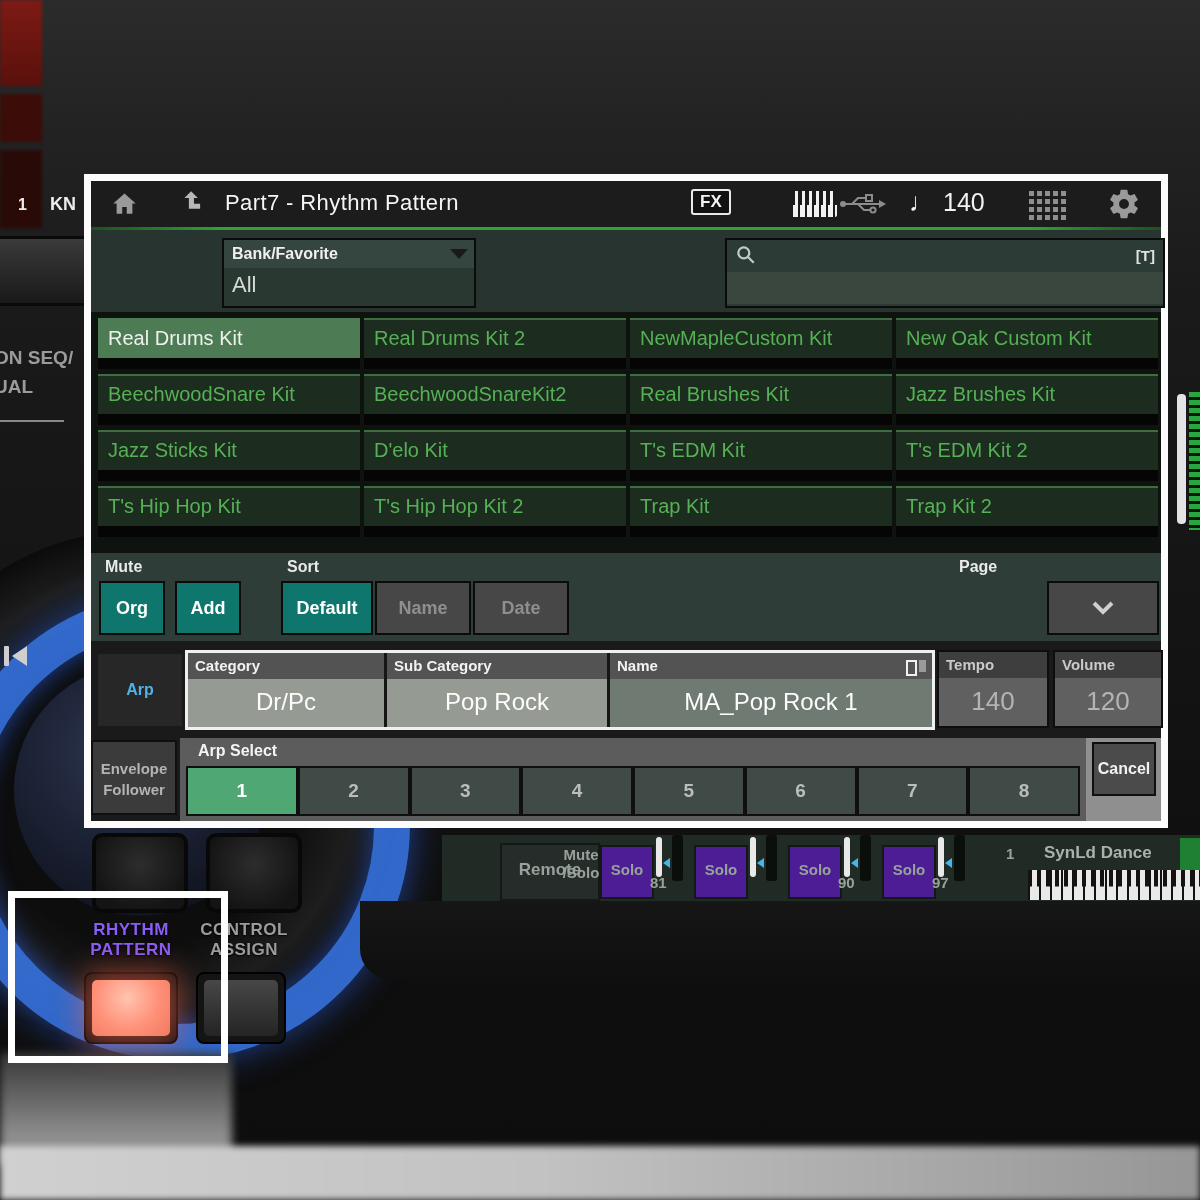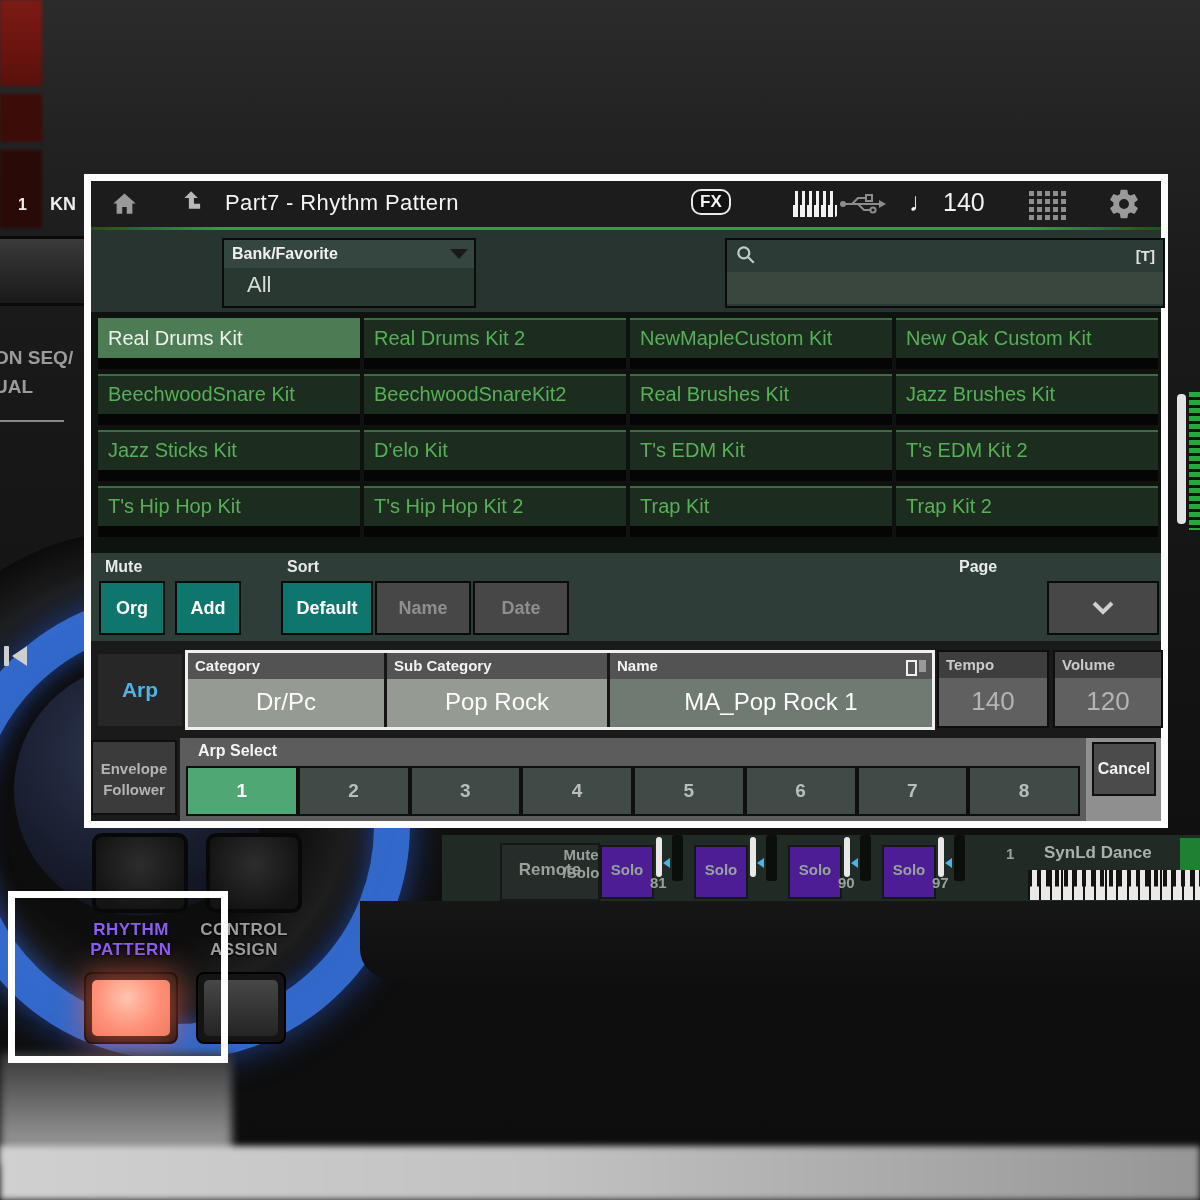--- a/index.html
+++ b/index.html
@@ -49,55 +49,55 @@
   .co-label{font-weight:bold;font-size:17px;line-height:1.18;text-align:center;letter-spacing:.5px;text-shadow:0 1px 2px #000;z-index:2;}
   .co-btn{background:#141414;border:2px solid #000;border-radius:8px;padding:6px;z-index:2;box-sizing:border-box;}
   .co-face-red{width:100%;height:100%;border-radius:5px;
     background:radial-gradient(circle at 45% 32%,#ffc4b0,#ff9078 55%,#ef7a60);
     box-shadow:0 0 30px 8px rgba(255,100,70,.55);}
   .co-face-dark{width:100%;height:100%;border-radius:5px;background:linear-gradient(180deg,#474747,#242424);}
   
   .panel{left:84px;top:174px;width:1070px;height:640px;border:7px solid #fcfcfc;background:#0e130f;z-index:10;}
   .titlebar{left:0;top:0;width:1070px;height:46px;background:#1c1c1c;}
   .tb-title{color:#f5f5f5;font-size:22px;letter-spacing:.4px;}
-  .fx-badge{border:2px solid #e9e9e9;border-radius:10px;color:#f2f2f2;font-weight:bold;font-size:17px;padding:1px 7px;background:#111;}
+  .fx-badge{border:2px solid #e9e9e9;border-radius:3px;color:#f2f2f2;font-weight:bold;font-size:17px;padding:1px 7px;background:#111;}
   .kbicon{width:46px;height:26px;border-radius:2px;background-color:#f2f2f2;
     background-image:
       repeating-linear-gradient(90deg,#1b1b1b 0 4px,rgba(0,0,0,0) 4px 7px),
       repeating-linear-gradient(90deg,#1b1b1b 0 2px,rgba(0,0,0,0) 2px 7px);
     background-size:100% 55%,100% 100%;background-repeat:repeat-x,repeat;}
   .tempo-num{color:#f2f2f2;font-size:25px;}
   .note{color:#f2f2f2;font-size:26px;margin-right:8px;}
   .dots{width:5px;height:5px;background:#8f8f8f;box-shadow:
     8px 0 #8f8f8f,16px 0 #8f8f8f,24px 0 #8f8f8f,32px 0 #8f8f8f,
     0 8px #8f8f8f,8px 8px #8f8f8f,16px 8px #8f8f8f,24px 8px #8f8f8f,32px 8px #8f8f8f,
     0 16px #8f8f8f,8px 16px #8f8f8f,16px 16px #8f8f8f,24px 16px #8f8f8f,32px 16px #8f8f8f,
     0 24px #8f8f8f,8px 24px #8f8f8f,16px 24px #8f8f8f,24px 24px #8f8f8f,32px 24px #8f8f8f;}
   .green-line{left:0;top:46px;width:1070px;height:3px;background:linear-gradient(90deg,#1d511f,#2fa136 12%,#2fa136 88%,#1d511f);}
   .filter-strip{left:0;top:49px;width:1070px;height:82px;background:#27342f;}
   .bank-box{left:131px;top:8px;width:250px;height:66px;border:2px solid #0b0b0b;background:#2a3832;}
   .bank-head{height:28px;background:#354540;display:flex;align-items:center;}
   .bank-label{color:#f0f0f0;font-weight:bold;font-size:16px;padding-left:8px;flex:1;}
   .bank-caret{width:0;height:0;border-left:9px solid transparent;border-right:9px solid transparent;border-top:10px solid #1a1a1a;margin-right:6px;}
-  .bank-value{color:#d5dbd7;font-size:22px;padding:4px 0 0 23px;}
+  .bank-value{color:#d5dbd7;font-size:22px;padding:4px 0 0 8px;}
   .search-box{left:634px;top:8px;width:436px;height:66px;border:2px solid #0b0b0b;background:#2d3b36;}
   .search-top{height:30px;display:flex;align-items:center;justify-content:space-between;padding:0 8px;}
   .search-tag{color:#dfe3e0;font-size:15px;font-weight:bold;}
   .search-bottom{height:32px;background:#39473f;margin-top:2px;}
   .kit-grid{left:7px;top:137px;display:grid;grid-template-columns:repeat(4,262px);column-gap:4px;row-gap:5px;}
   .kit-label{height:38px;background:#1c2c1e;border-top:2px solid #406c42;color:#56b156;font-size:20px;line-height:36px;padding-left:10px;white-space:nowrap;overflow:hidden;}
   .kit-label.sel{background:#4d7b53;border-top-color:#4d7b53;color:#eef2ee;}
   .kit-strip{height:11px;background:#050505;}
   .control-strip{left:0;top:372px;width:1070px;height:88px;background:#2f3d38;}
   .sec-label{color:#e8ebe8;font-weight:bold;font-size:16px;}
   .cbtn{position:absolute;top:28px;height:54px;border:2px solid #0b0b0b;font-weight:bold;font-size:18px;text-align:center;line-height:50px;box-sizing:border-box;}
   .cbtn.green{background:#0f766e;color:#fff;}
   .cbtn.gray{background:#474747;color:#8f8f8f;}
   .arp-row{left:0;top:460px;width:1070px;height:97px;background:#1a1a1a;}
-  .arp-box{left:7px;top:13px;width:84px;height:72px;background:#272727;color:#4fb3e6;font-weight:bold;font-size:21px;text-align:center;line-height:72px;}
+  .arp-box{left:7px;top:13px;width:84px;height:72px;background:#272727;color:#4fb3e6;font-weight:bold;font-size:16px;text-align:center;line-height:72px;}
   .arp-group{left:94px;top:9px;width:744px;height:74px;border:3px solid #f0f0f0;display:flex;background:#161616;box-sizing:content-box;}
   .agcol{display:flex;flex-direction:column;}
   .agcol + .agcol{border-left:3px solid #161616;}
   .aghead{height:26px;background:#535353;color:#f2f2f2;font-weight:bold;font-size:15px;line-height:26px;padding-left:7px;position:relative;}
   .agval{flex:1;color:#fdfdfd;font-size:24px;text-align:center;line-height:46px;background:#959a92;}
   .agval.namev{background:#6f7a72;}
   .name-icon{position:absolute;right:6px;top:7px;display:flex;gap:2px;}
   .name-icon i{display:block;width:7px;height:12px;}
   .name-icon i:first-child{border:2px solid #f0f0f0;background:transparent;}
   .name-icon i:last-child{background:#9a9a9a;}

